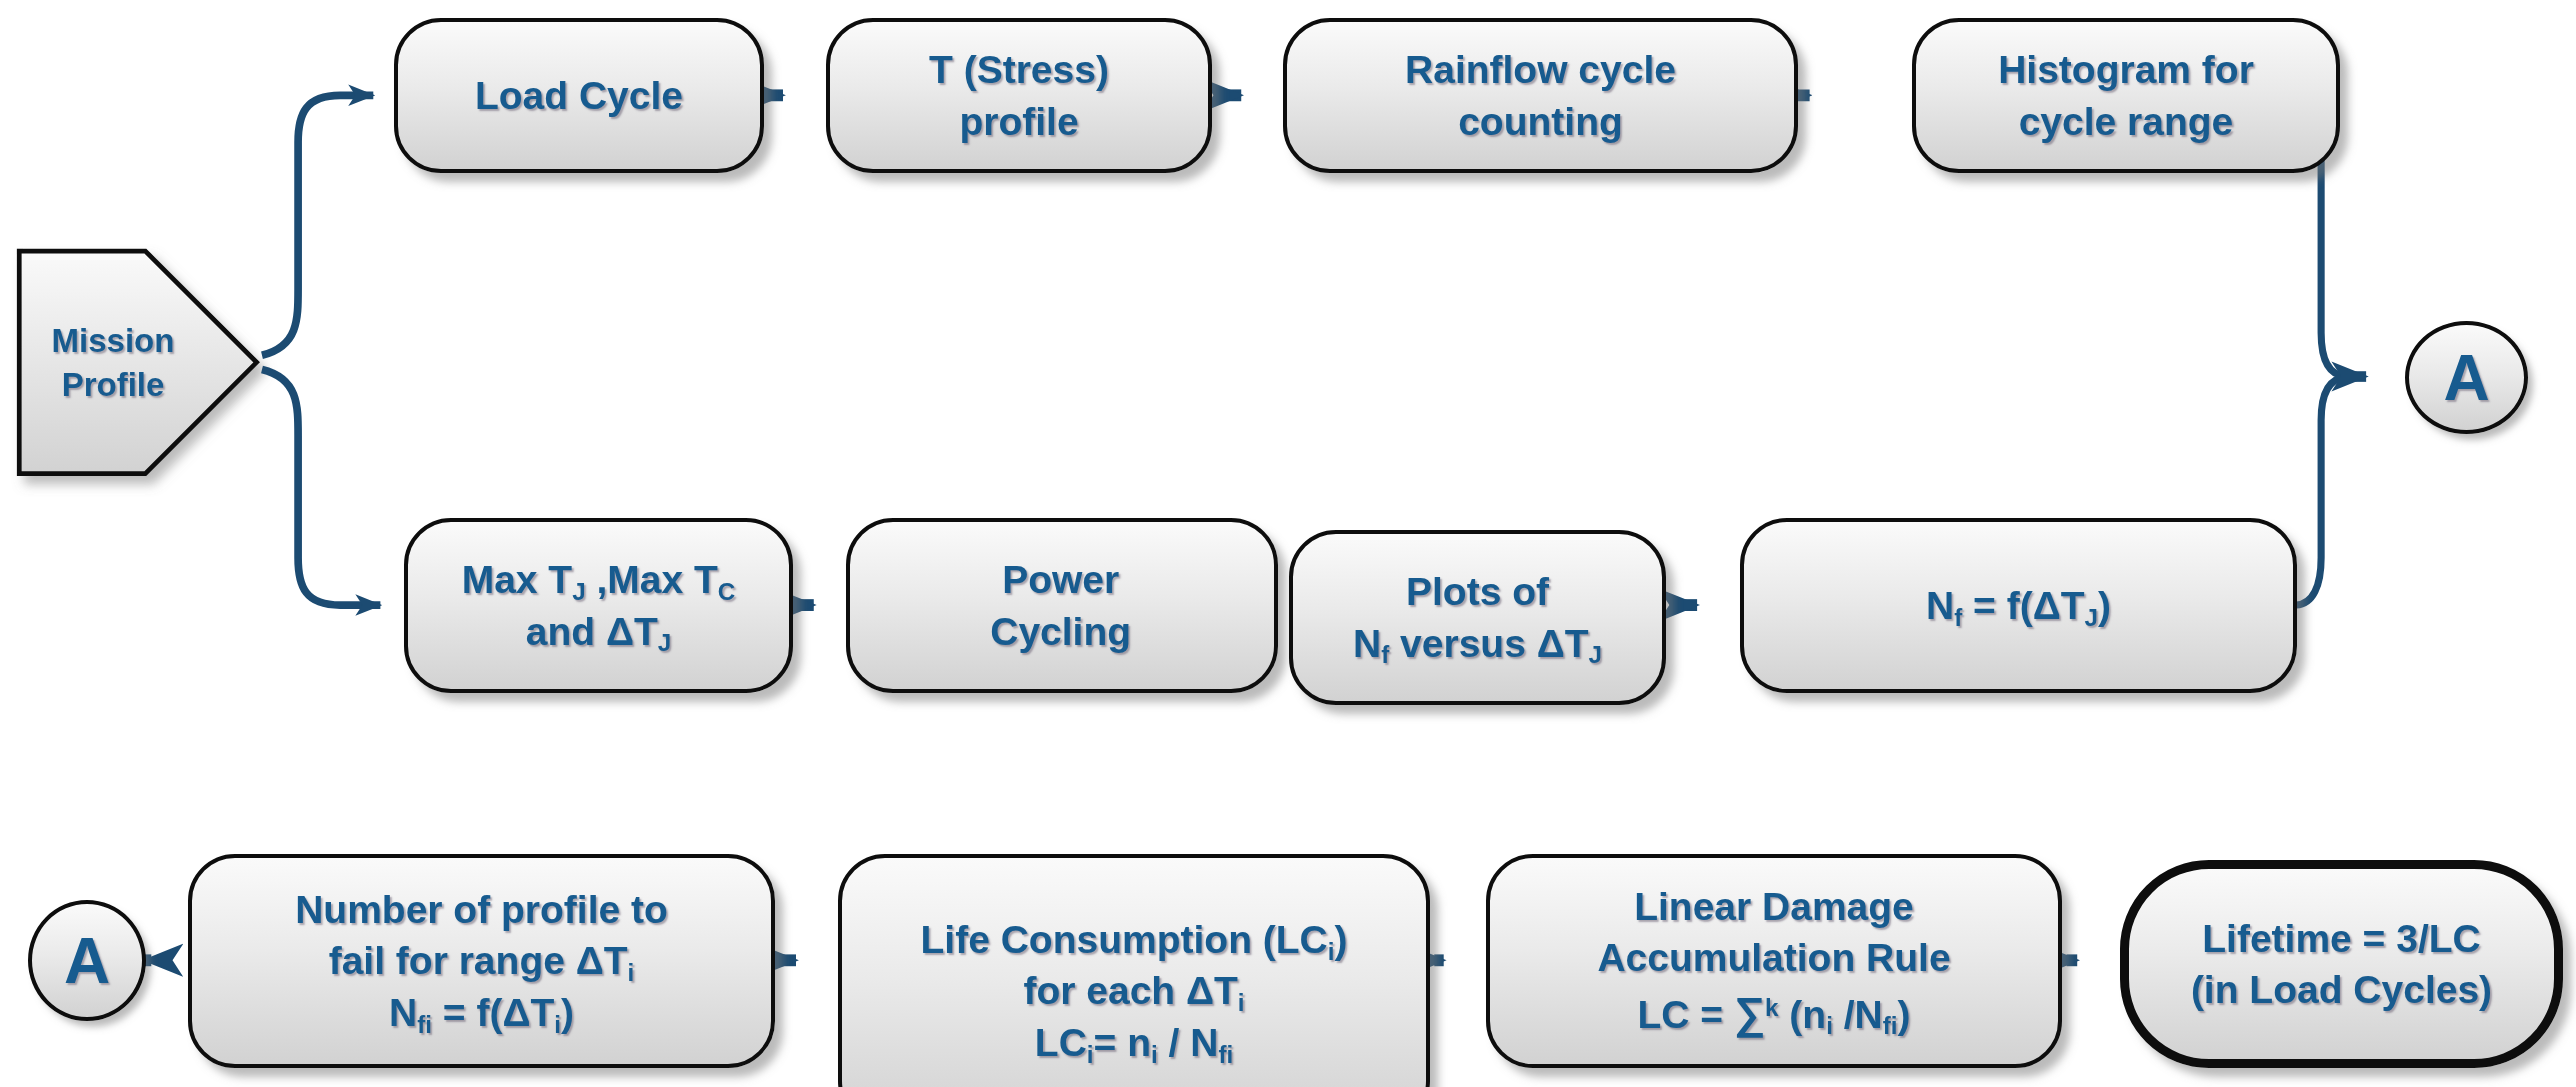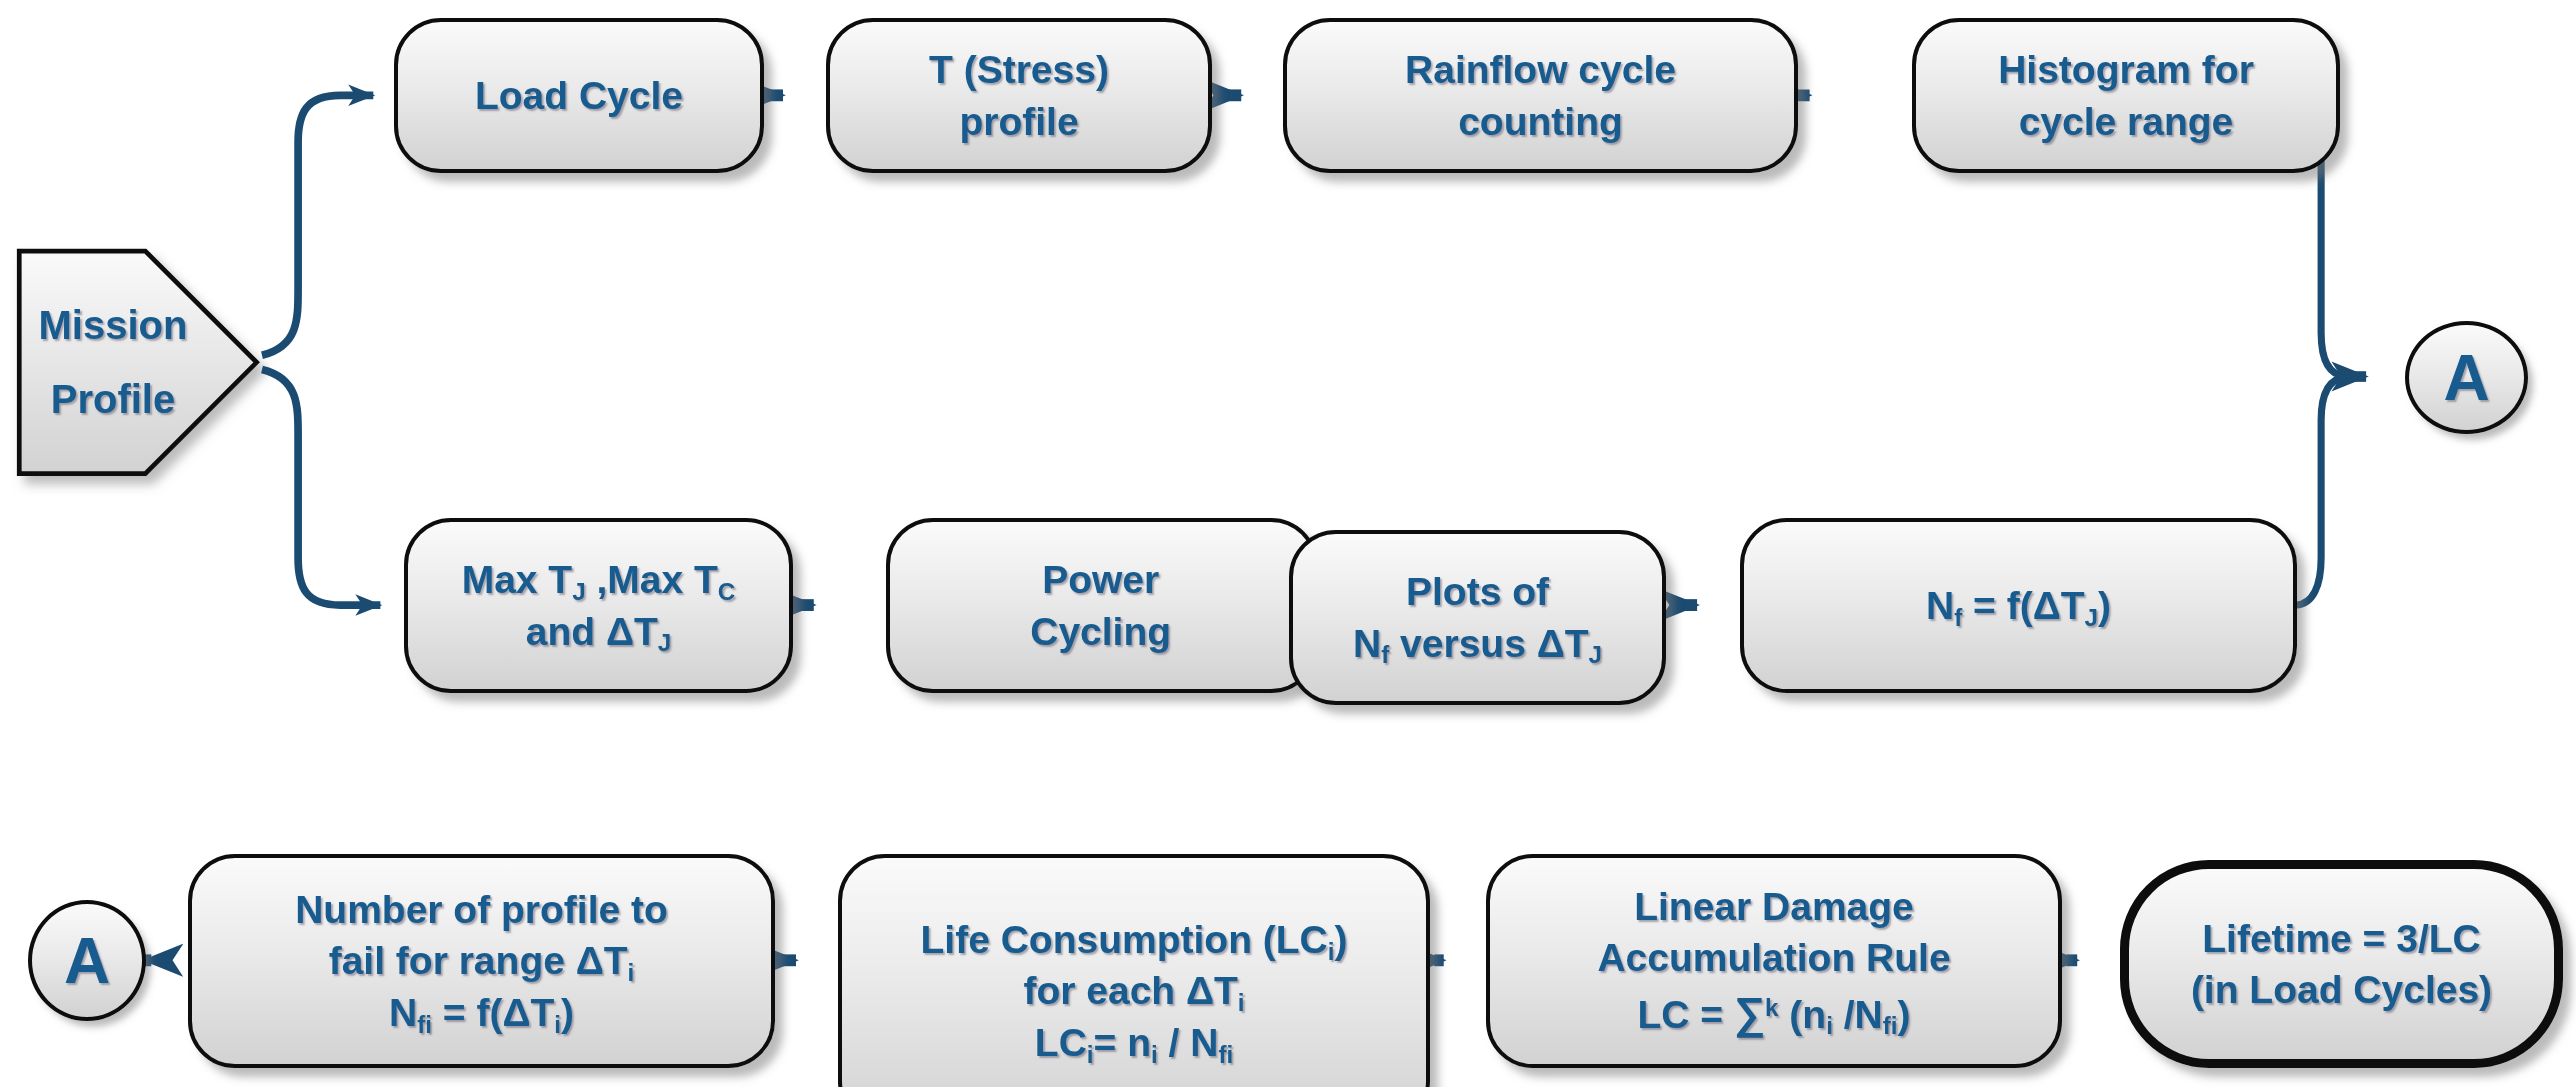--- a/index.html
+++ b/index.html
@@ -38,22 +38,22 @@
   .circle{
     position:absolute;box-sizing:border-box;
     border:4.7px solid var(--ink);border-radius:50%;
     background:linear-gradient(180deg,var(--fill_top) 0%,var(--fill_mid) 45%,var(--fill_bottom) 100%);
     box-shadow:6px 7px 7px -1.2px rgba(120,120,120,0.5);
     display:flex;justify-content:center;align-items:center;
     color:var(--text_blue);font-size:64px;
     text-shadow:1.8px 2.4px 1.8px rgba(100,90,110,0.5);
   }
   .pent-label{
-    position:absolute;display:flex;flex-direction:column;justify-content:space-between;align-items:center;
-    text-align:center;color:var(--text_blue);font-size:40px;line-height:1.32;
+    position:absolute;display:flex;flex-direction:column;justify-content:center;align-items:center;
+    text-align:center;color:var(--text_blue);font-size:33px;line-height:1.32;
     text-shadow:1.8px 2.4px 1.8px rgba(100,90,110,0.5);
   }
 </style>
 </head>
 <body>
 
 <div class="stage">
 
   <svg class="wires" viewBox="0 0 4350 1836" aria-hidden="true">
     <defs>
@@ -110,21 +110,21 @@
     </div>
   <div class="node" style="left:1912px;top:18px;width:428px;height:155px;">
       <div class="tline"><span>Histogram for</span></div>
       <div class="tline"><span>cycle range</span></div>
     </div>
 
   <div class="node" style="left:404px;top:518px;width:389px;height:175px;">
       <div class="tline"><span>Max T</span><sub>J</sub><span> ,Max T</span><sub>C</sub></div>
       <div class="tline"><span>and ΔT</span><sub>J</sub></div>
     </div>
-  <div class="node" style="left:886px;top:518px;width:432px;height:175px;padding-left:8px;">
+  <div class="node" style="left:846px;top:518px;width:432px;height:175px;padding-left:8px;">
       <div class="tline"><span>Power</span></div>
       <div class="tline"><span>Cycling</span></div>
     </div>
   <div class="node" style="left:1289px;top:518px;width:377px;height:175px;margin-top:12px;">
       <div class="tline"><span>Plots of</span></div>
       <div class="tline"><span>N</span><sub>f</sub><span> versus ΔT</span><sub>J</sub></div>
     </div>
   <div class="node" style="left:1740px;top:518px;width:557px;height:175px;">
       <div class="tline"><span>N</span><sub>f</sub><span> = f(ΔT</span><sub>J</sub><span>)</span></div>
     </div>

